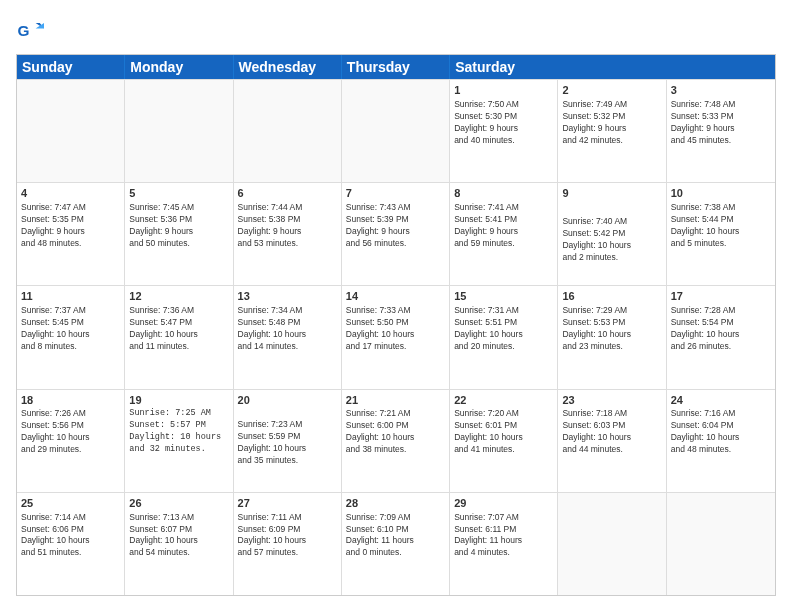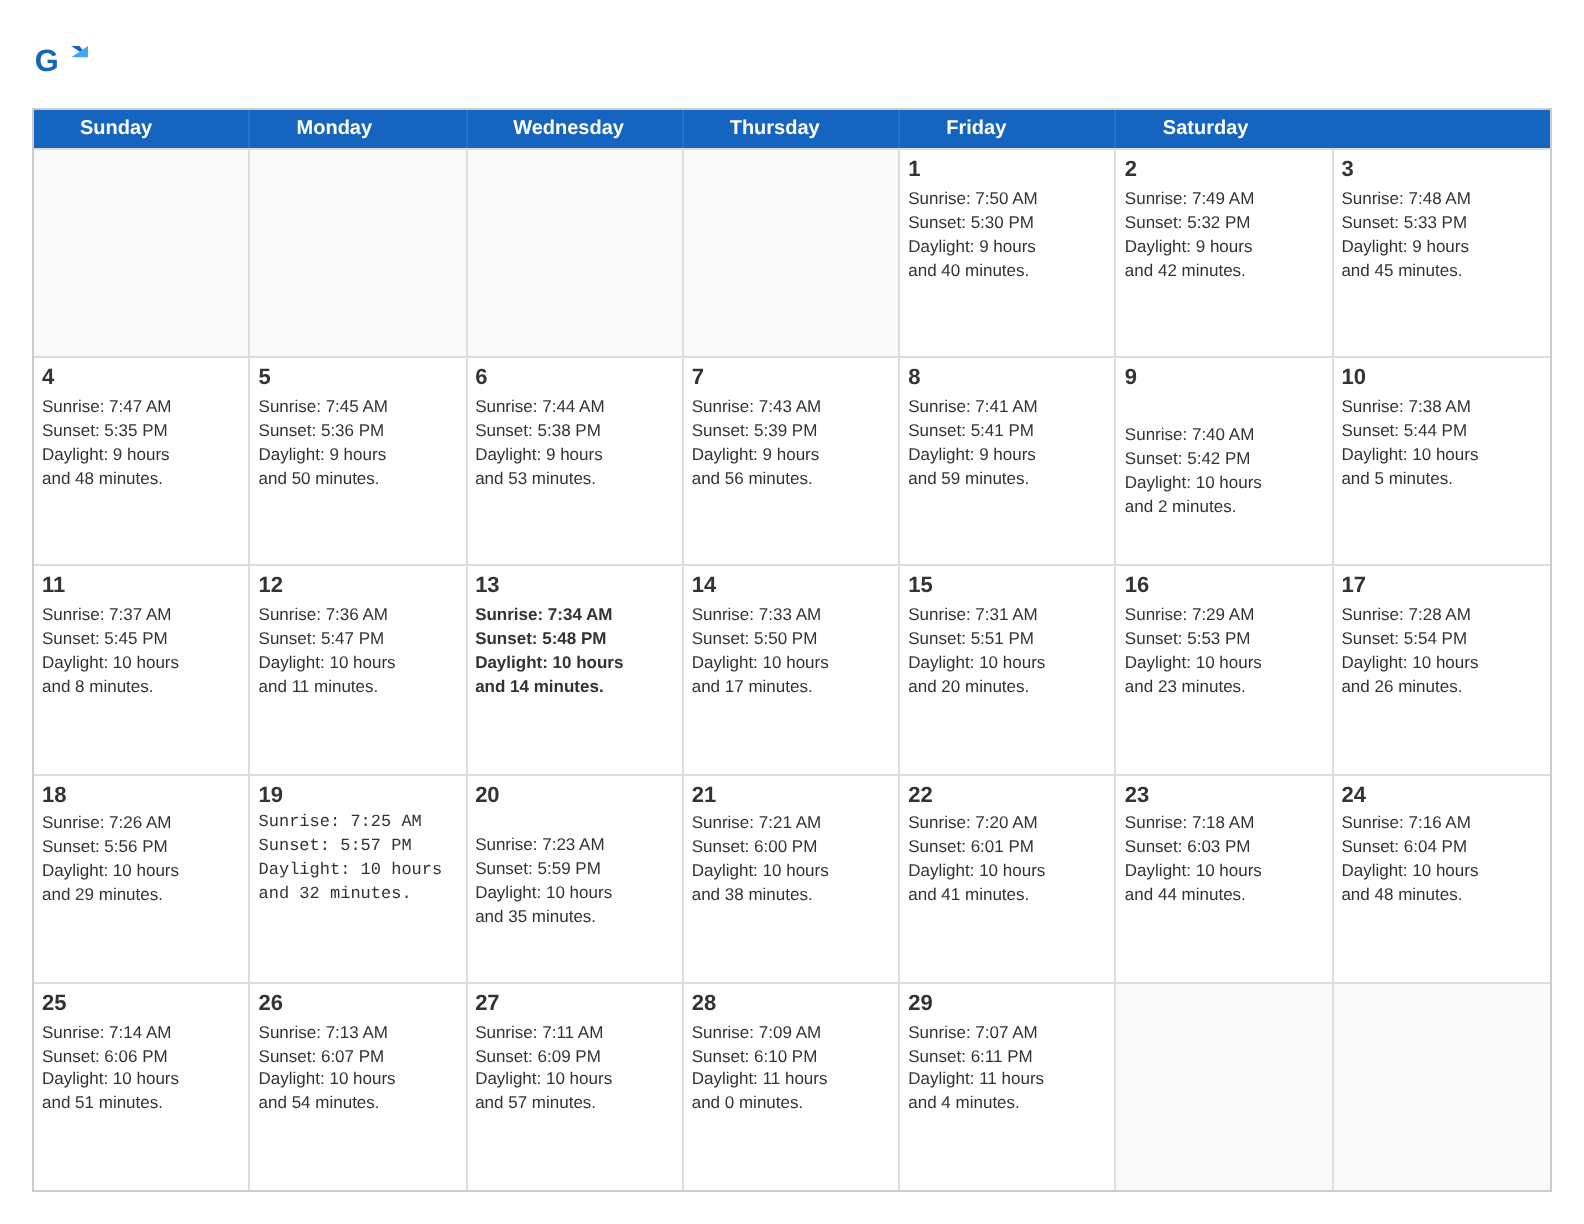--- a/index.html
+++ b/index.html
@@ -51,26 +51,25 @@
       flex-direction: column;
       border: 1px solid #ccc;
     }
     .cal-header {
       display: grid;
       grid-template-columns: repeat(7, 1fr);
       background: #1565c0;
     }
     .cal-header-cell {
       color: #fff;
-      font-size: 10px;
+      font-size: 14px;
       font-weight: bold;
       padding: 4px 5px;
       text-align: left;
       border-right: 1px solid #1976d2;
-      margin-left: 18px;
     }
     .cal-header-cell:last-child { border-right: none; }
     .cal-body {
       flex: 1;
       display: flex;
       flex-direction: column;
     }
     .cal-row {
       display: grid;
       grid-template-columns: repeat(7, 1fr);
@@ -121,21 +120,20 @@
       <div class="subtitle"></div>
     </div>
   </div>
 
   <div class="calendar">
     <div class="cal-header" id="cal-header">
         <div class="cal-header-cell">Sunday</div>
         <div class="cal-header-cell">Monday</div>
         <div class="cal-header-cell">Wednesday</div>
         <div class="cal-header-cell">Thursday</div>
-        <div class="cal-header-cell">Friday</div>
         <div class="cal-header-cell">Saturday</div>
       </div>
     <div class="cal-body" id="cal-body">
         <div class="cal-row">
           <div class="cal-cell empty"></div>
           <div class="cal-cell empty"></div>
           <div class="cal-cell empty"></div>
           <div class="cal-cell empty"></div>
           <div class="cal-cell">
             <span class="day-num">1</span>
@@ -220,21 +218,21 @@
           </div>
           <div class="cal-cell">
             <span class="day-num">12</span>
             <div class="cell-text" style="white-space: pre-line;">Sunrise: 7:36 AM
 Sunset: 5:47 PM
 Daylight: 10 hours
 and 11 minutes.</div>
           </div>
           <div class="cal-cell">
             <span class="day-num">13</span>
-            <div class="cell-text" style="white-space: pre-line; font-weight: bold;">Sunrise: 7:34 AM
+            <div class="cell-text" style="white-space: pre-line;">Sunrise: 7:34 AM
 Sunset: 5:48 PM
 Daylight: 10 hours
 and 14 minutes.</div>
           </div>
           <div class="cal-cell">
             <span class="day-num">14</span>
             <div class="cell-text" style="white-space: pre-line;">Sunrise: 7:33 AM
 Sunset: 5:50 PM
 Daylight: 10 hours
 and 17 minutes.</div>

